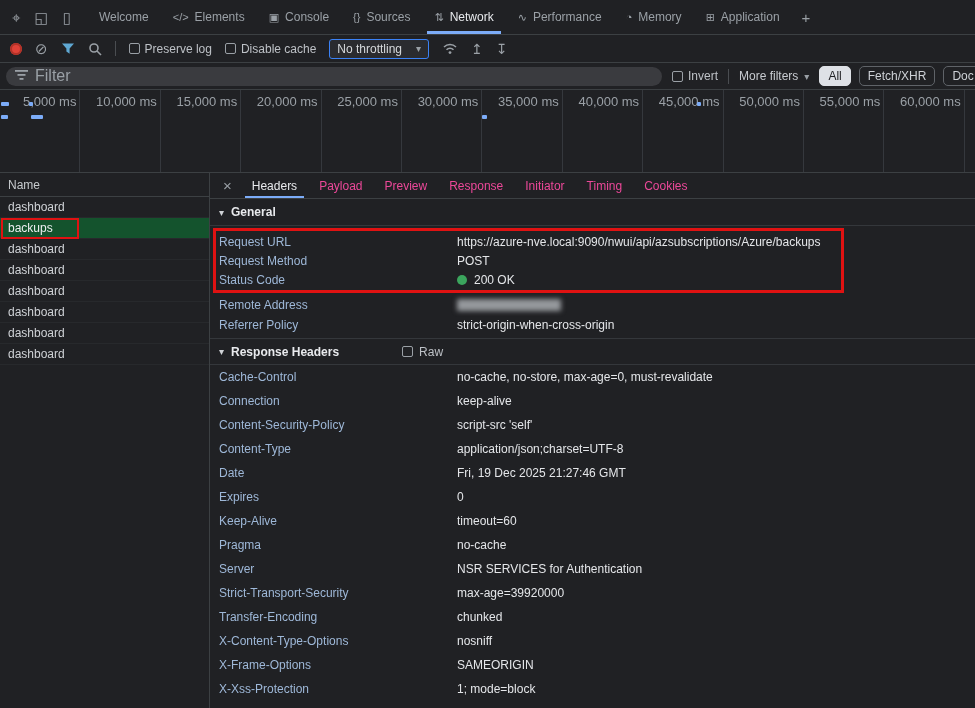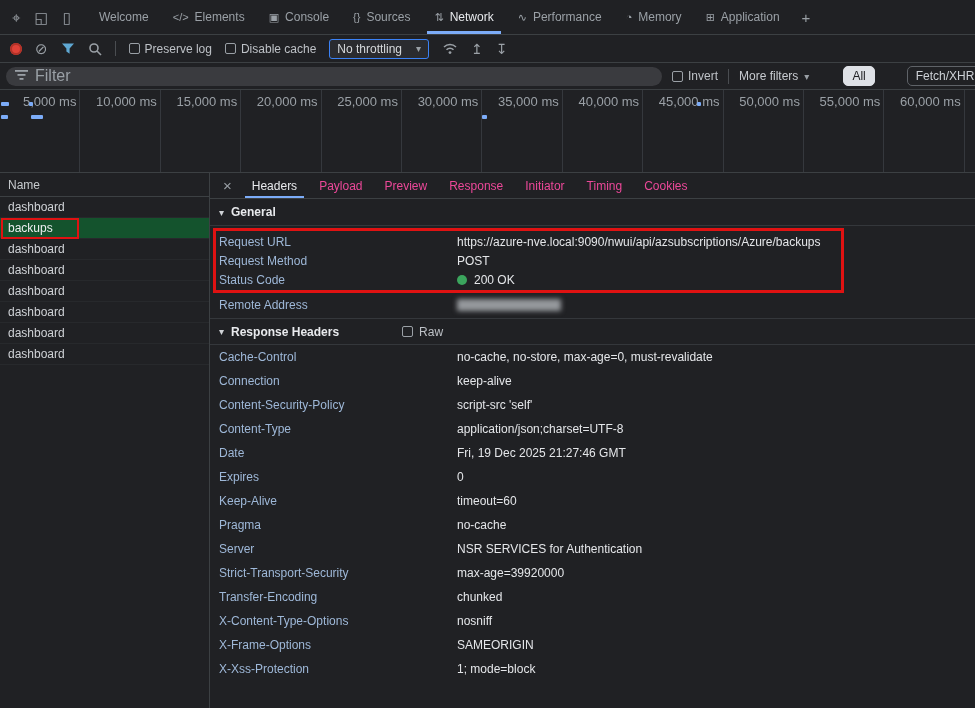--- a/index.html
+++ b/index.html
@@ -30,21 +30,21 @@
   .caret { font-size:10px; color:#9aa0a6; }
   .arrow-glyph { font-size:14px; color:#9aa0a6; }
 
   
   .filter-bar { height:27px; flex:none; display:flex; align-items:center; gap:10px; padding:0 6px; border-bottom:1px solid #3c4043; color:#bdc1c6; white-space:nowrap; overflow:hidden; }
   .filter-pill { flex:0 0 656px; height:19px; background:#3a3b3f; border-radius:10px; display:flex; align-items:center; gap:7px; padding:0 9px; }
   .filter-input { flex:1; background:transparent; border:none; outline:none; color:#d5d8db; font-family:inherit; font-size:16px; }
   .filter-input::placeholder { color:#9aa0a6; }
   .mf { display:flex; align-items:center; gap:6px; color:#c7cbd0; }
   .chips { display:flex; gap:8px; }
-  .chip { border:1px solid #5f6368; border-radius:5px; padding:2px 8px; color:#cdd1d6; flex:none;margin-left:24px; }
+  .chip { border:1px solid #5f6368; border-radius:5px; padding:2px 8px; color:#cdd1d6; flex:none; }
   .chip.active { background:#dee1e6; border-color:#dee1e6; color:#202124; }
 
   
   .timeline { height:83px; flex:none; position:relative; display:flex; border-bottom:1px solid #3c4043; overflow:hidden; }
   .tl-cell { flex:0 0 80.4px; height:100%; border-right:1px solid #35383d; text-align:right; padding:4px 3px 0 0; }
   .tl-label { color:#9aa0a6; font-size:13px; }
   .tl-mark { position:absolute; height:4px; background:var(--accent-blue,#7cacf8); border-radius:1px; }
 
   
   .main { flex:1; display:flex; min-height:0; }
@@ -348,20 +348,24 @@
             </span>
           </div>
         </div>
 
         <div class="kv">
           <span class="kv-name">Remote Address</span>
           <span class="kv-value">
             <span class="blur-box"></span>
           </span>
         </div>
+        <div class="kv">
+          <span class="kv-name">Referrer Policy</span>
+          <span class="kv-value">strict-origin-when-cross-origin</span>
+        </div>
 
         <div class="sec-head bordered-top">
           <span class="sec-caret">▾</span>
           <span>Response Headers</span>
           <label class="raw-cb">
             <span class="cb"></span>
             <span>Raw</span>
           </label>
         </div>
 

